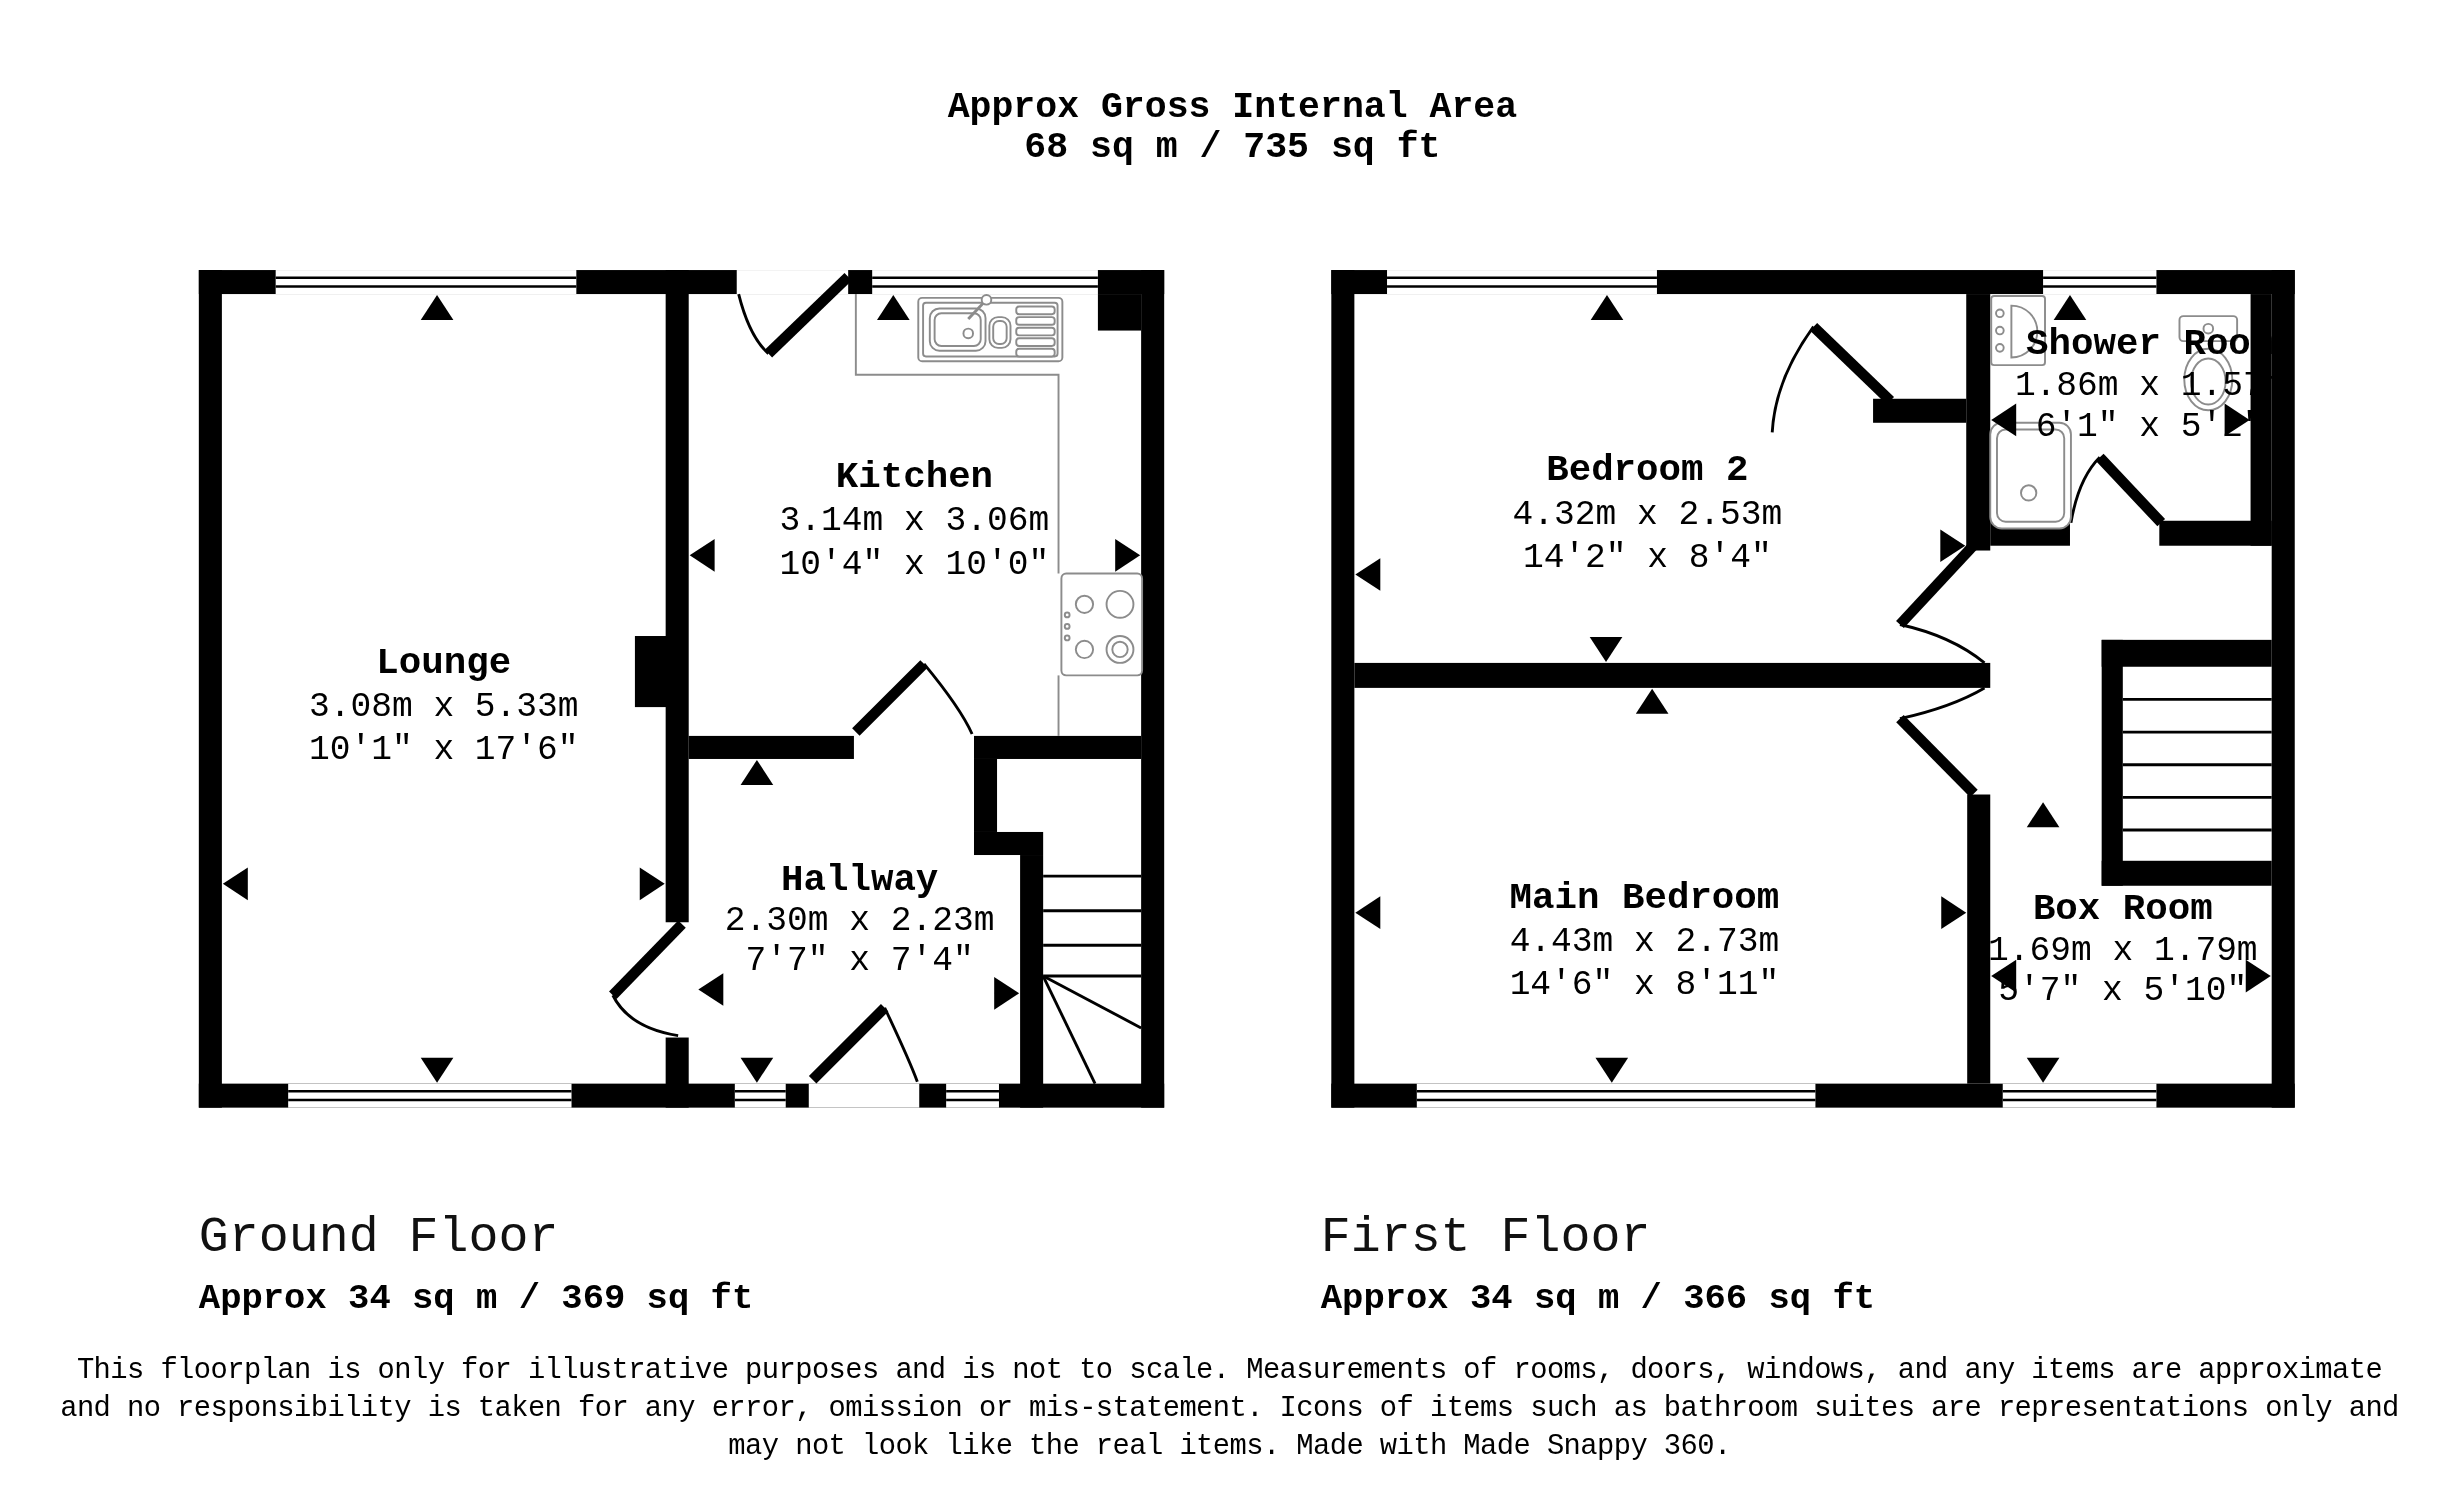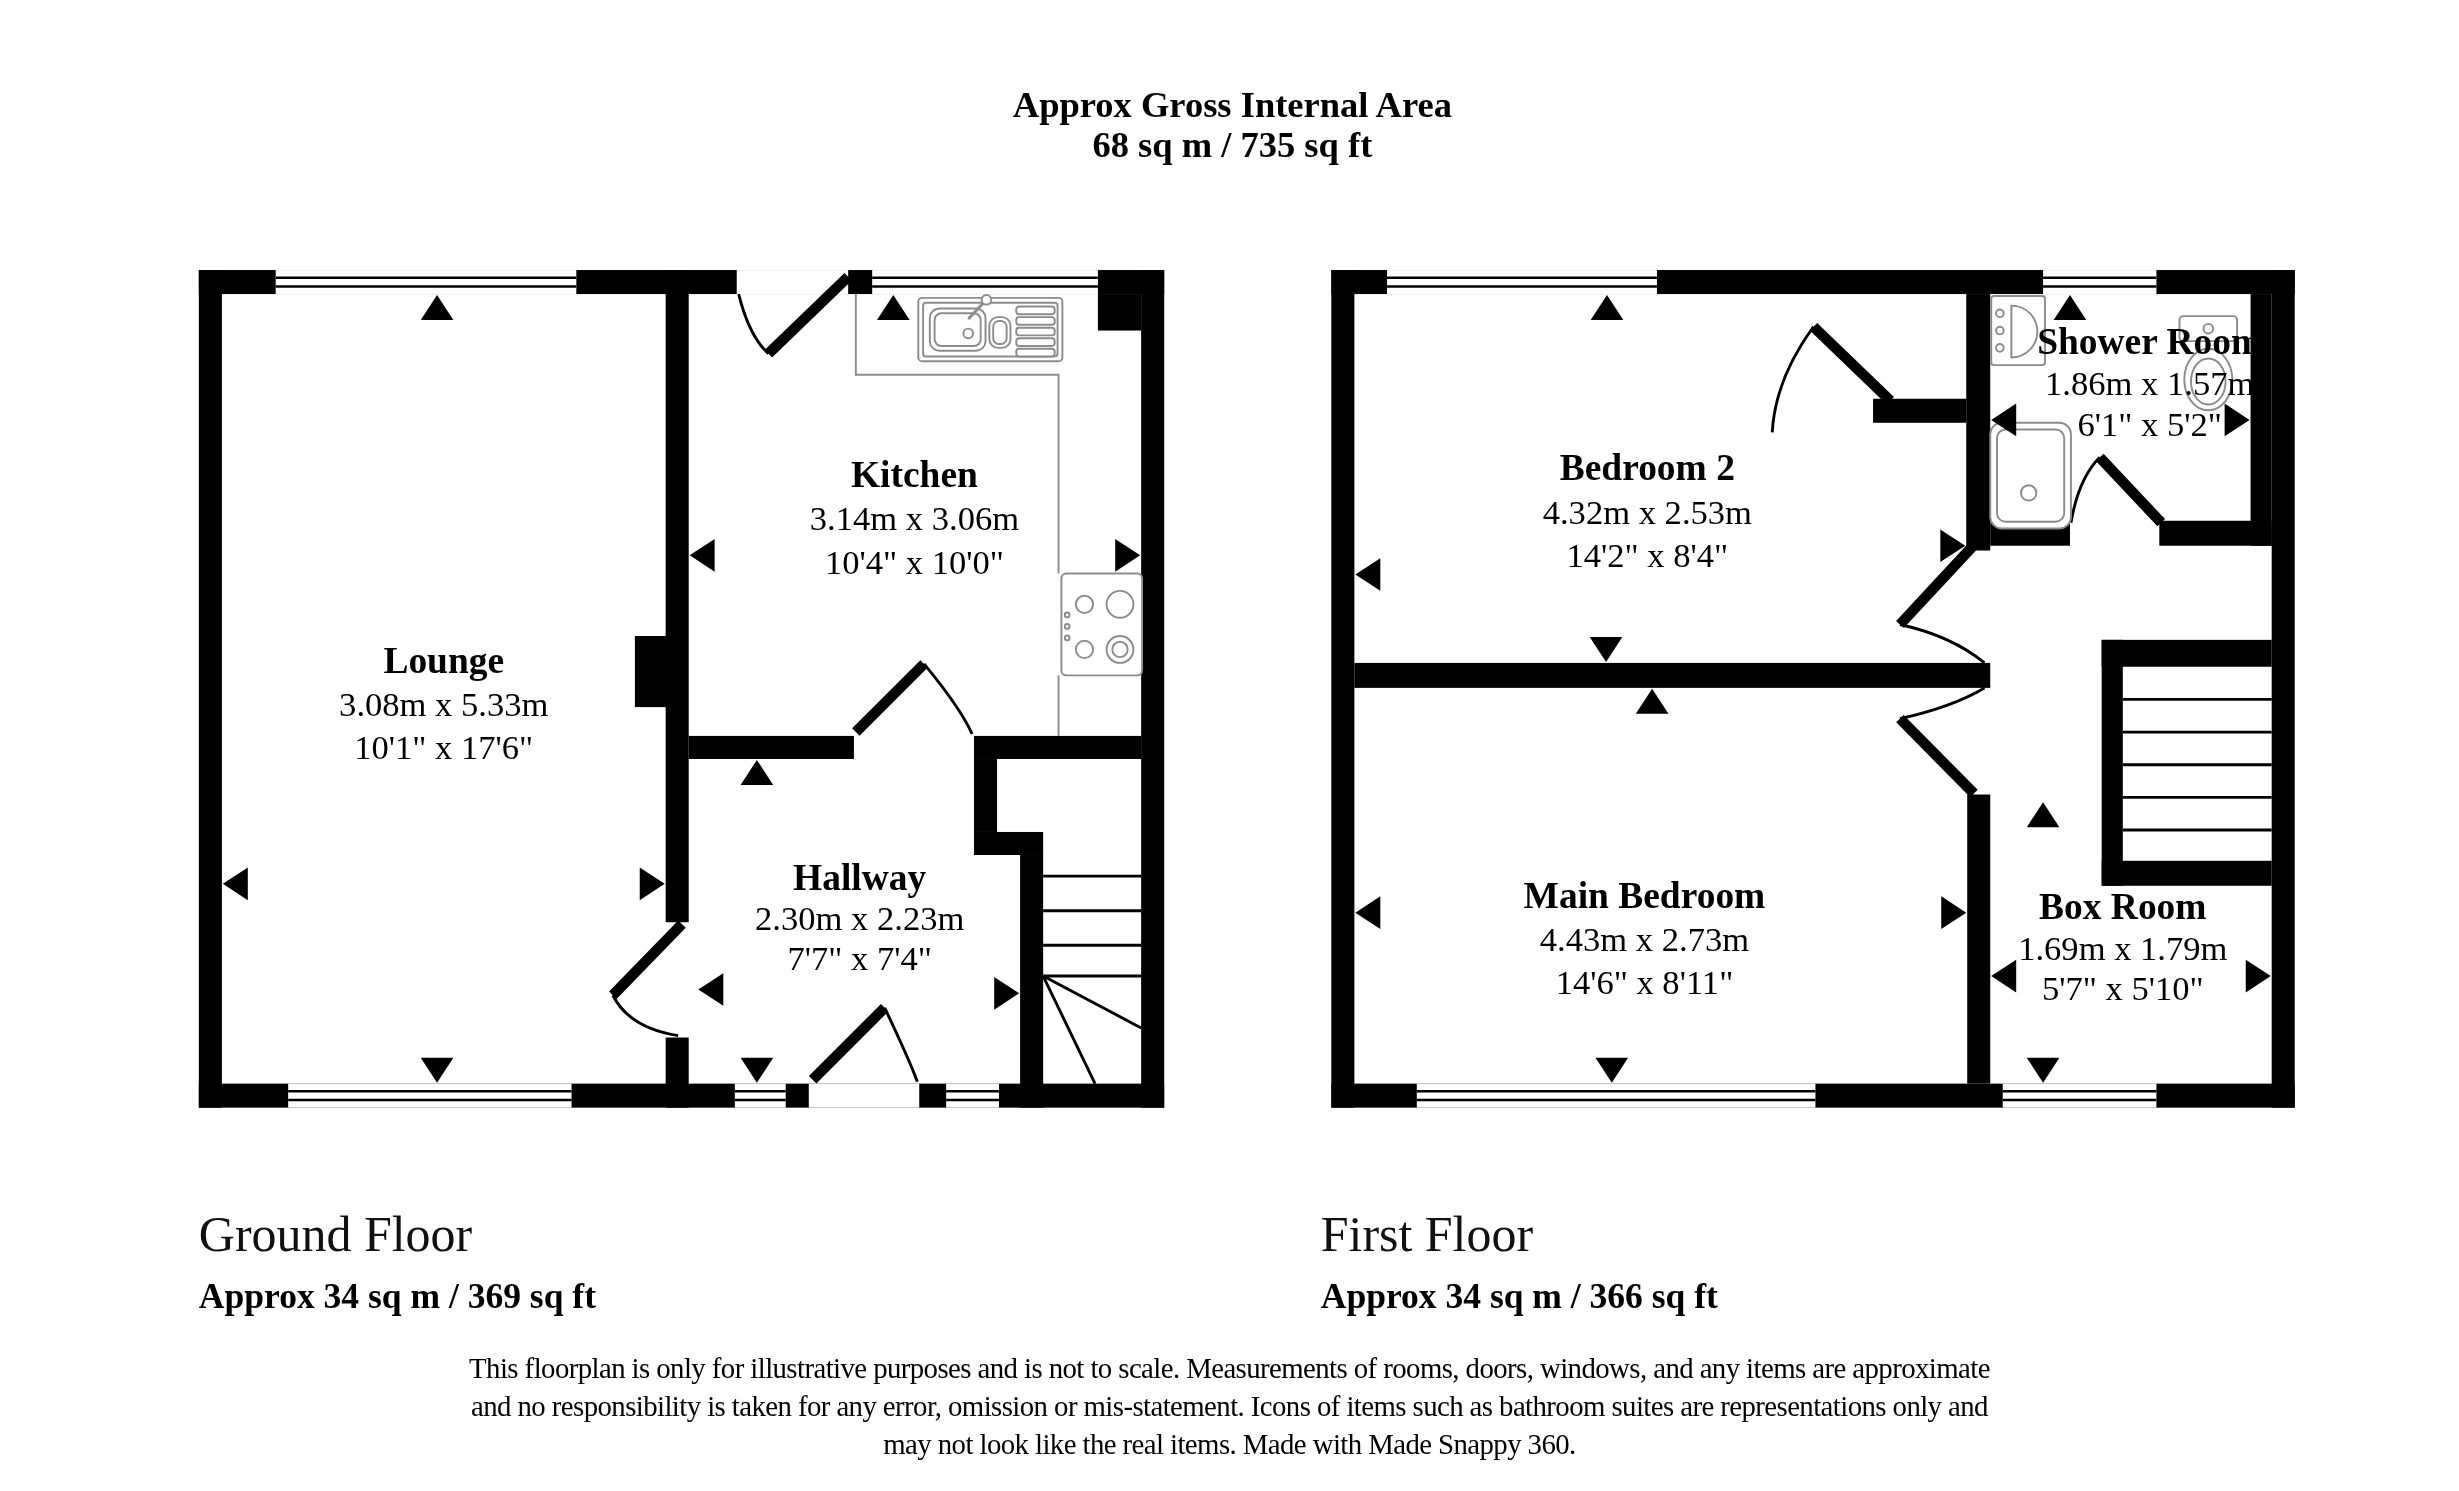--- a/index.html
+++ b/index.html
@@ -1,17 +1,17 @@
 <!DOCTYPE html>
 <html><head>
 <meta charset="utf-8">
 <style>
   html,body{margin:0;padding:0;background:#fff;}
   .page{position:relative;width:2459px;height:1492px;background:#fff;overflow:hidden;
-        font-family:Liberation Serif, serif;}
+        font-family:Liberation Mono, monospace;}
   svg{display:block;}
   .hdr{font-size:38px;font-weight:bold;fill:#000;text-anchor:middle;}
   .rname{font-size:39px;font-weight:bold;fill:#000;text-anchor:middle;}
   .rdim{font-size:36px;font-weight:normal;fill:#000;text-anchor:middle;}
   .fcap{font-size:52px;font-weight:normal;fill:#111;text-anchor:start;}
   .farea{font-size:37px;font-weight:bold;fill:#000;text-anchor:start;}
   .disc{font-size:30px;font-weight:normal;fill:#000;text-anchor:middle;letter-spacing:-0.6px;}
   .wall{fill:#000;stroke:none;}
   .gapw{fill:#fff;stroke:none;}
   .winline{stroke:#000;stroke-width:2.6;}

